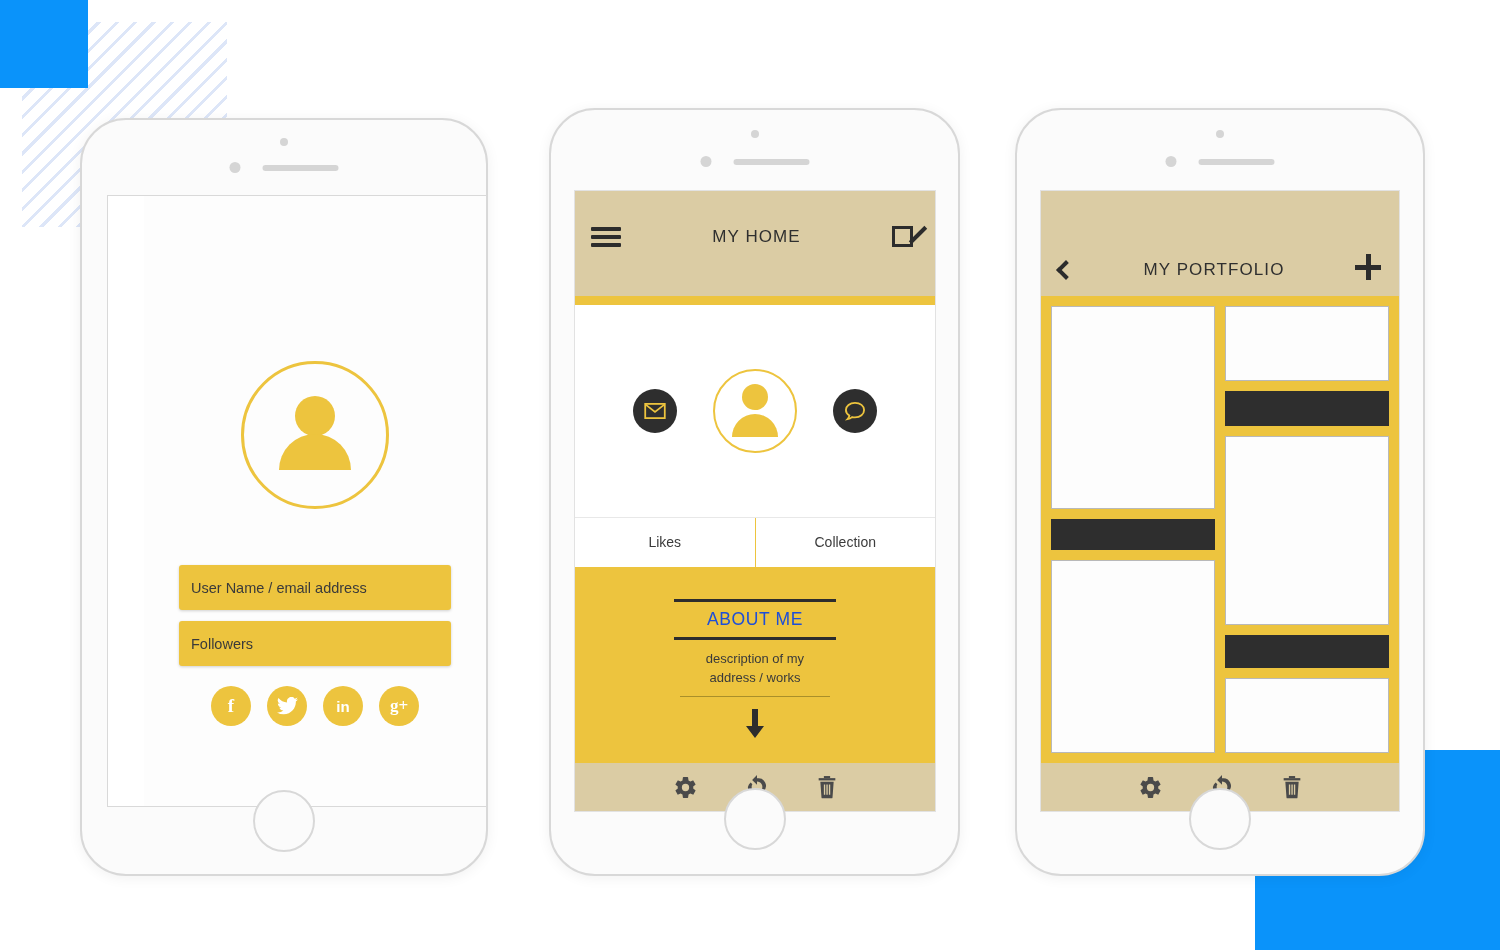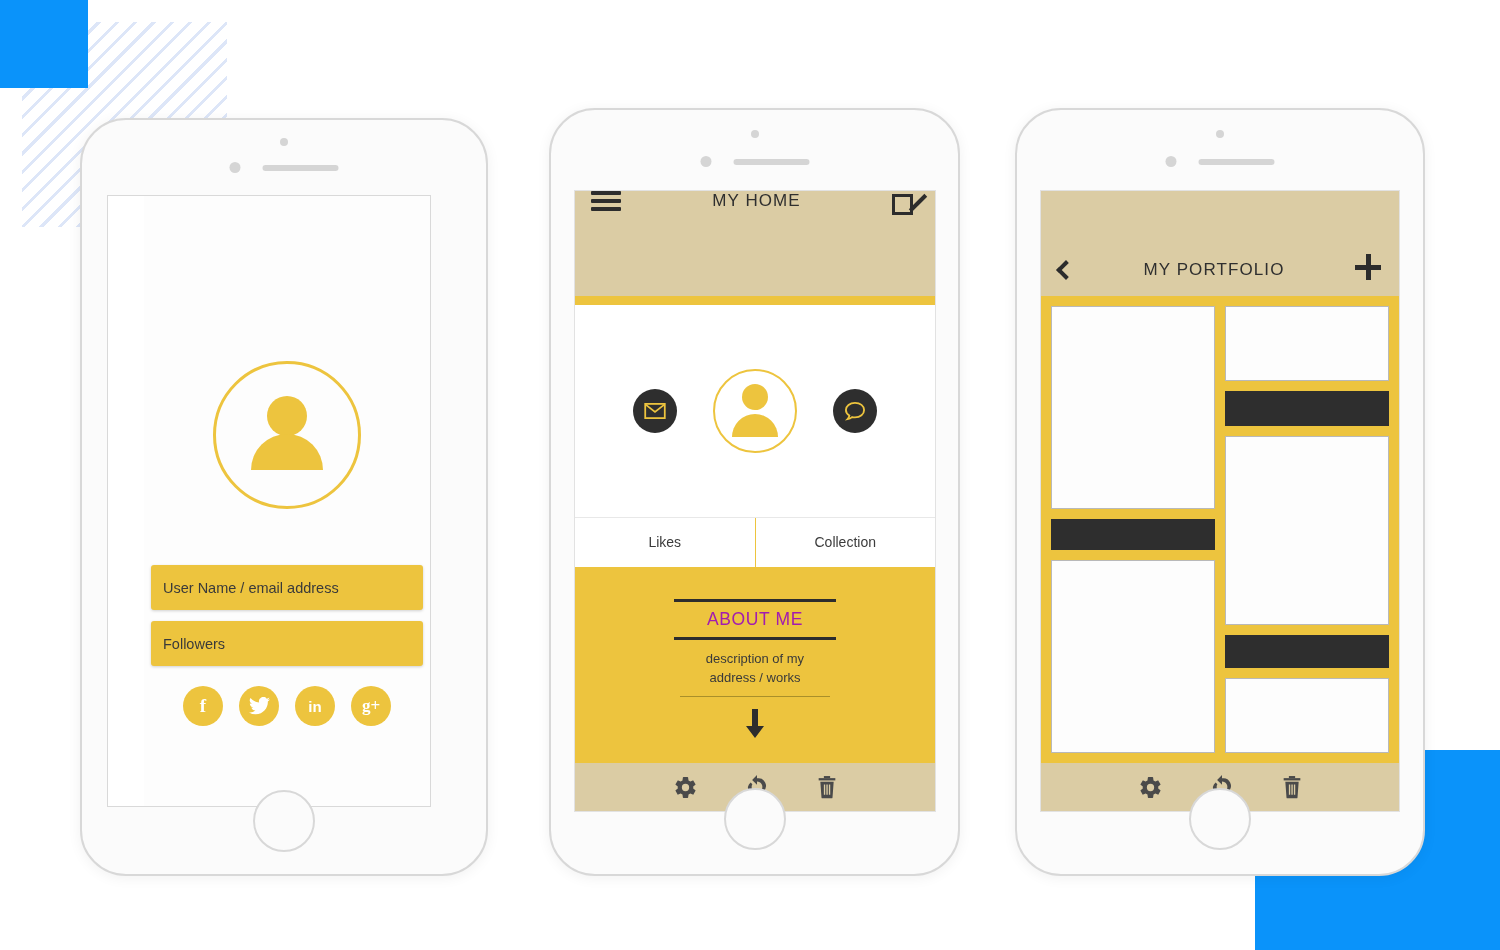--- a/index.html
+++ b/index.html
@@ -96,21 +96,21 @@
   }
 
   
   .screen {
     position: absolute;
     overflow: hidden;
     background: #ffffff;
   }
   .screen-1 {
     left: 25px; top: 75px;
-    width: 324px; height: 612px;
+    width: 380px; height: 612px;
     border: 1px solid #d9d9d9;
     padding-left: 36px;
   }
   .screen-2 {
     left: 23px; top: 80px;
     width: 362px; height: 622px;
     border: 1px solid #e2e2e2;
   }
   .screen-3 {
     left: 23px; top: 80px;
@@ -194,21 +194,21 @@
   .social-btn.sb-gp span { font-size: 17px; }
 
   
   .home-screen { height: 100%; display: flex; flex-direction: column; background:#fff; }
 
   .app-header {
     background: #dbcca4;
     height: 105px;
     position: relative;
     display: flex;
-    align-items: flex-start;
+    align-items: center;
     padding: 0 16px 14px 16px;
     flex: none;
   }
   .app-header .title {
     flex: 1;
     text-align: center;
     font-size: 17px;
     letter-spacing: 1.1px;
     color: #2f2f2f;
   }
@@ -282,21 +282,21 @@
     flex: 1;
     display: flex;
     flex-direction: column;
     align-items: center;
     padding-top: 32px;
   }
   .about-rule { width: 162px; height: 3px; background: #2d2d2d; }
   .about-title {
     font-size: 17.5px;
     letter-spacing: 0.6px;
-    color: #a21caf;
+    color: #1d4ed8;
     margin: 7px 0 7px 0;
     text-align: center;
   }
   .about-desc {
     font-size: 13px;
     color: #3a3a3a;
     text-align: center;
     line-height: 1.45;
     margin-top: 10px;
     padding-bottom: 8px;

